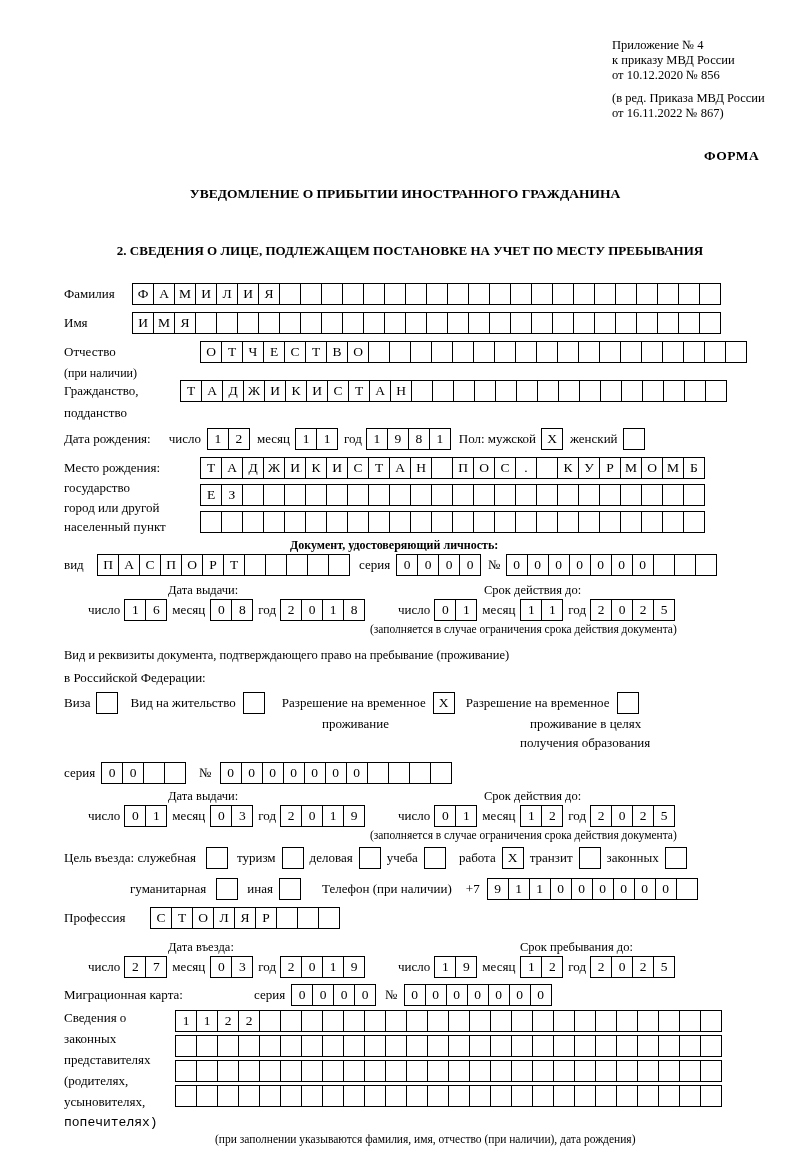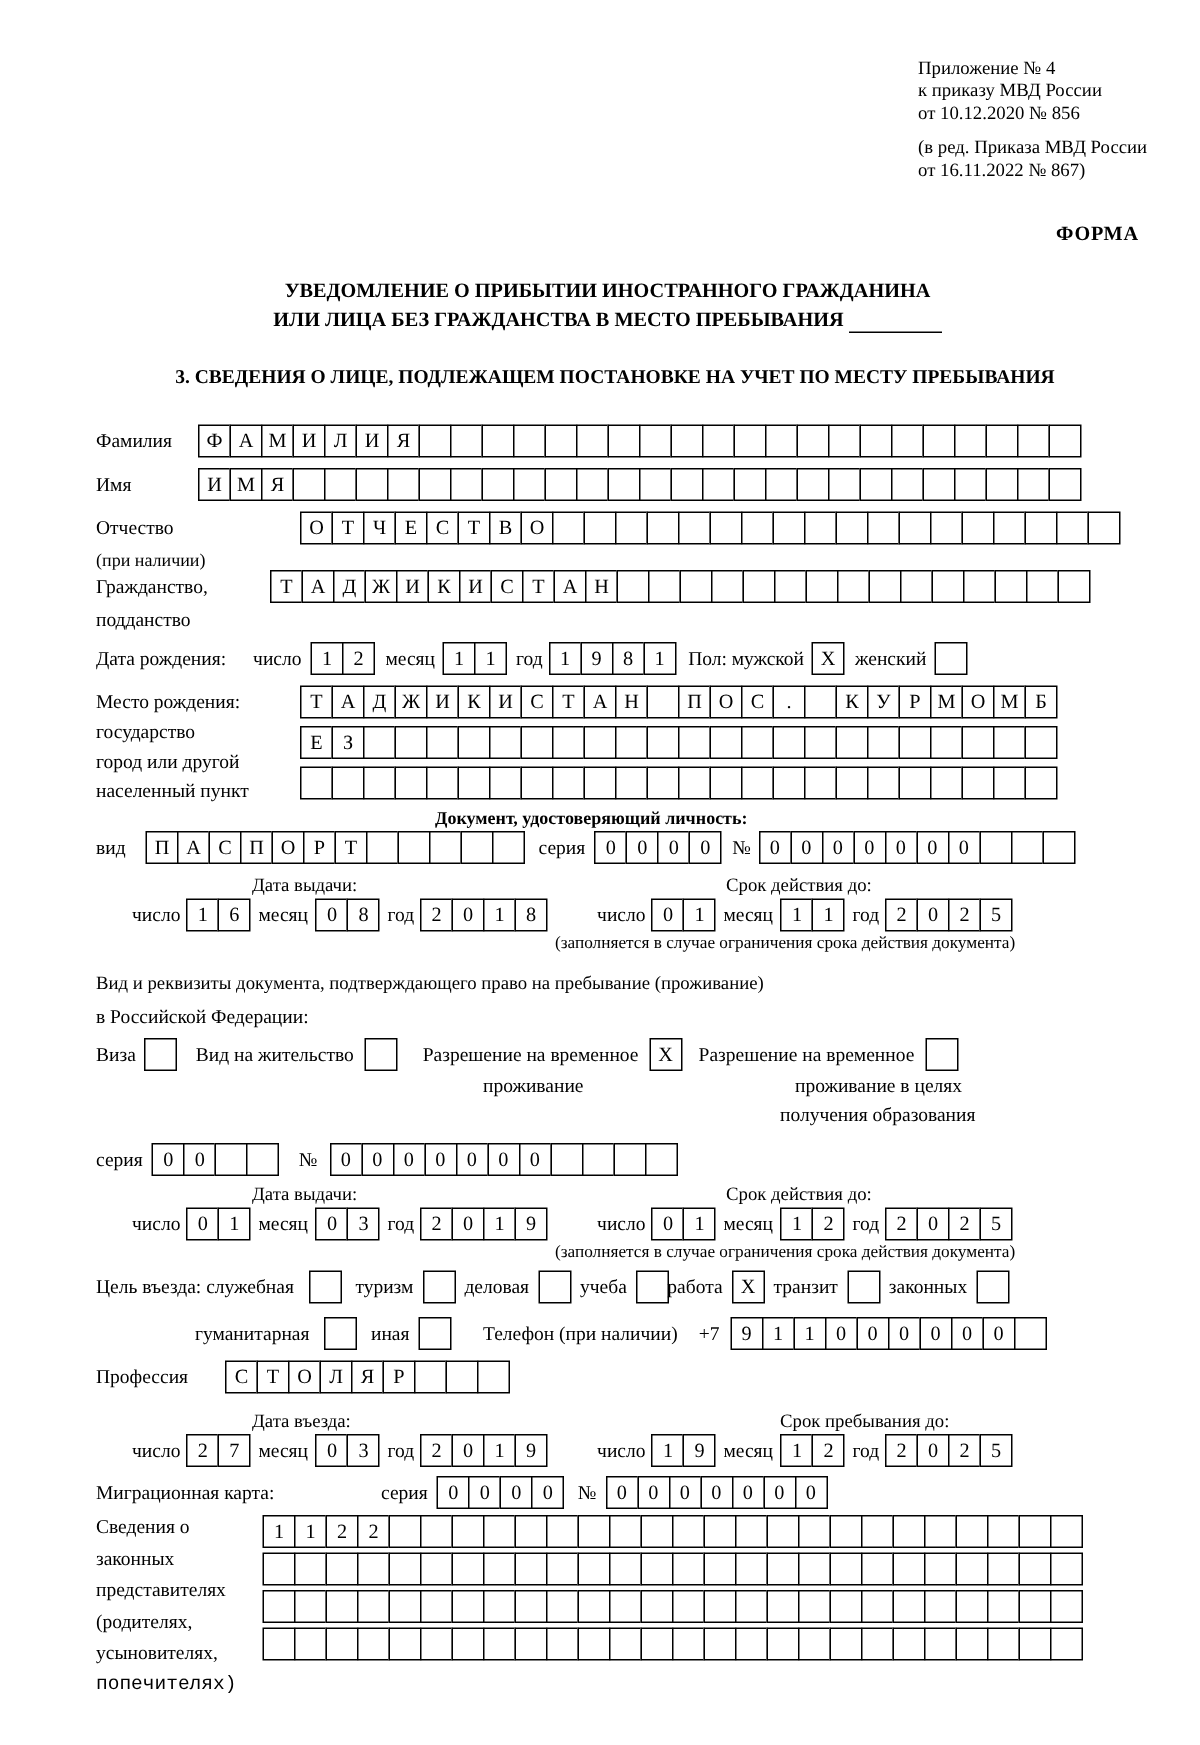--- a/index.html
+++ b/index.html
@@ -108,27 +108,23 @@
     <span class="l">от 10.12.2020 № 856</span>
     <div class="gap"></div>
     <span class="l">(в ред. Приказа МВД России</span>
     <span class="l">от 16.11.2022 № 867)</span>
   </div>
 
   <div class="forma">ФОРМА</div>
 
   <div class="title">
     <span class="ln">УВЕДОМЛЕНИЕ О ПРИБЫТИИ ИНОСТРАННОГО ГРАЖДАНИНА</span>
-    <span class="ln">
-      <span>ИЛИ ЛИЦА БЕЗ ГРАЖДАНСТВА В МЕСТО ПРЕБЫВАНИЯ</span>
-      <span class="blank"></span>
-    </span>
-  </div>
-
-  <div class="sect1">3. СВЕДЕНИЯ О ЛИЦЕ, ПОДЛЕЖАЩЕМ ПОСТАНОВКЕ НА УЧЕТ ПО МЕСТУ ПРЕБЫВАНИЯ</div>
+  </div>
+
+  <div class="sect1">2. СВЕДЕНИЯ О ЛИЦЕ, ПОДЛЕЖАЩЕМ ПОСТАНОВКЕ НА УЧЕТ ПО МЕСТУ ПРЕБЫВАНИЯ</div>
 
   <div class="row" style="left:64px; top:283px;">
     <span class="lbl" style="width:68px;">Фамилия</span>
     <span class="boxes">
         <span class="bx">Ф</span>
         <span class="bx">А</span>
         <span class="bx">М</span>
         <span class="bx">И</span>
         <span class="bx">Л</span>
         <span class="bx">И</span>
@@ -560,21 +556,21 @@
         <span class="bx"></span>
       </span>
     <span class="lbl" style="margin-left:7px;">деловая</span>
     <span class="boxes" style="margin-left:6px;">
         <span class="bx"></span>
       </span>
     <span class="lbl" style="margin-left:7px;">учеба</span>
     <span class="boxes" style="margin-left:6px;">
         <span class="bx"></span>
       </span>
-    <span class="lbl" style="margin-left:0;">работа</span>
+    <span class="lbl" style="margin-left:14px;">работа</span>
     <span class="boxes" style="margin-left:6px;">
         <span class="bx">Х</span>
       </span>
     <span class="lbl" style="margin-left:7px;">транзит</span>
     <span class="boxes" style="margin-left:6px;">
         <span class="bx"></span>
       </span>
     <span class="lbl" style="margin-left:7px;">законных</span>
     <span class="boxes" style="margin-left:6px;">
         <span class="bx"></span>
@@ -803,14 +799,15 @@
         <span class="bx"></span>
         <span class="bx"></span>
         <span class="bx"></span>
         <span class="bx"></span>
         <span class="bx"></span>
         <span class="bx"></span>
         <span class="bx"></span>
       </span>
   </div>
 
+  <div style="position:absolute; left:215px; top:1133px; font-size:11.5px;">(при заполнении указываются фамилия, имя, отчество (при наличии), дата рождения)</div>
 
 </div>
 
 </body></html>

